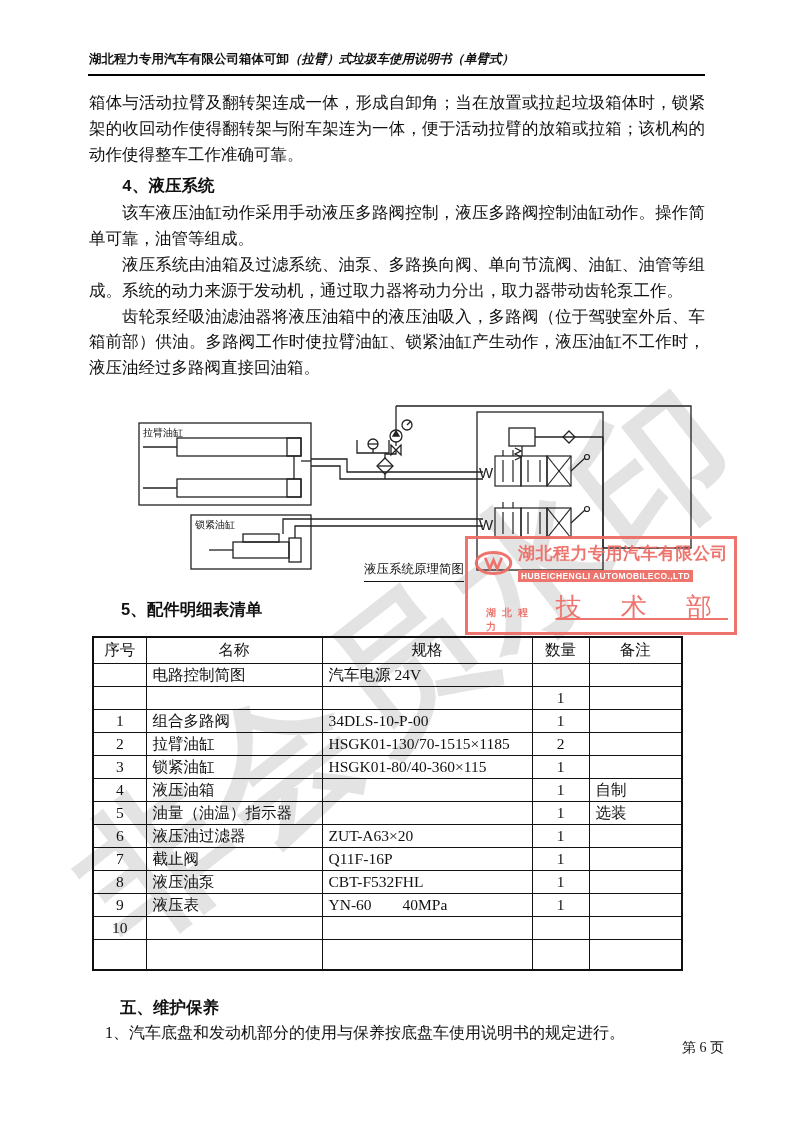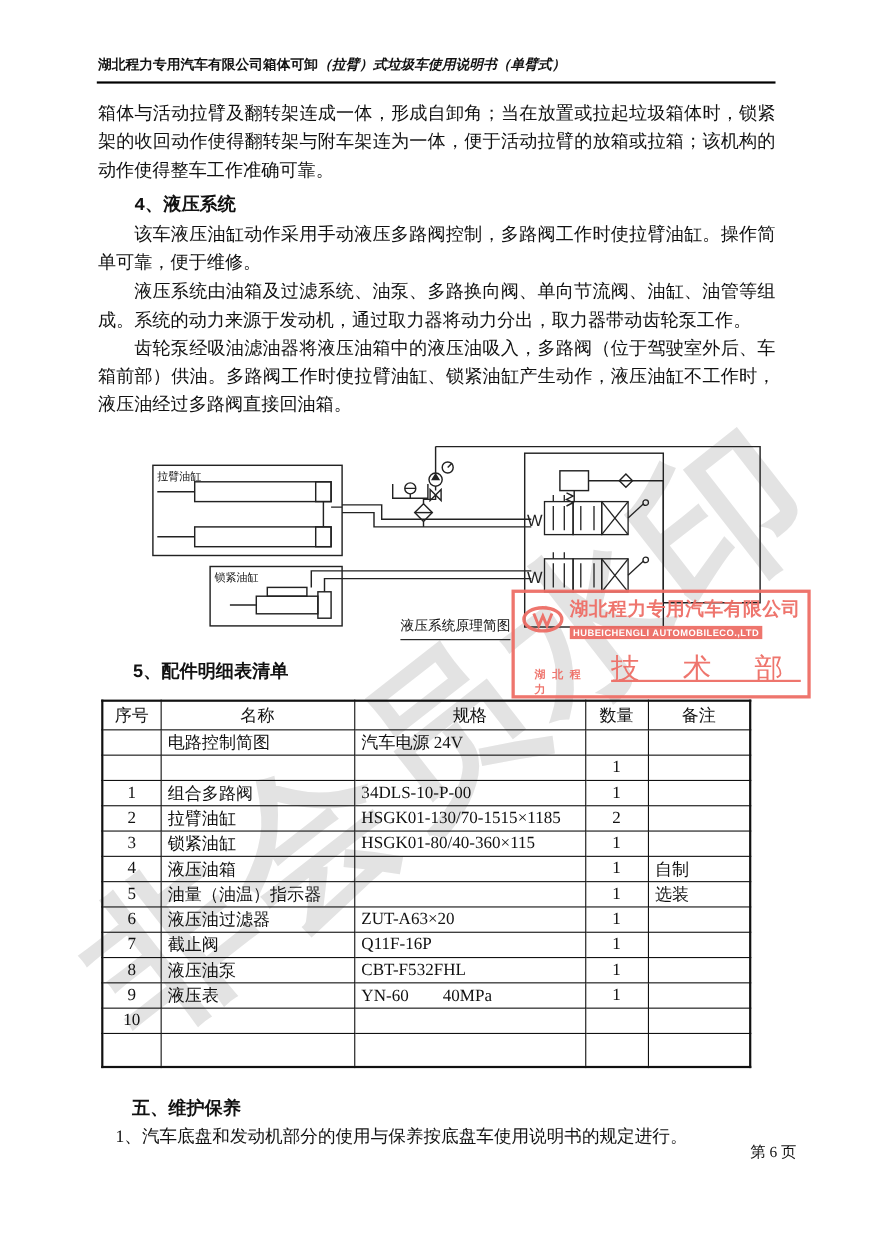--- a/index.html
+++ b/index.html
@@ -67,21 +67,21 @@
 
   <div class="watermark">非会员水印</div>
 
   <div class="layer">
     <div class="hdr"><span>湖北程力专用汽车有限公司箱体可卸</span><span class="sub">（拉臂）式垃圾车使用说明书（单臂式）</span></div>
     <div class="hrule"></div>
 
     <div class="flow">
       <p>箱体与活动拉臂及翻转架连成一体，形成自卸角；当在放置或拉起垃圾箱体时，锁紧架的收回动作使得翻转架与附车架连为一体，便于活动拉臂的放箱或拉箱；该机构的动作使得整车工作准确可靠。</p>
       <div class="h-sec">4、液压系统</div>
-      <p class="ind">该车液压油缸动作采用手动液压多路阀控制，多路阀工作时使拉臂油缸。操作简单可靠，便于维修。</p>
+      <p class="ind">该车液压油缸动作采用手动液压多路阀控制，液压多路阀控制油缸动作。操作简单可靠，油管等组成。</p>
       <p class="ind">液压系统由油箱及过滤系统、油泵、多路换向阀、单向节流阀、油缸、油管等组成。系统的动力来源于发动机，通过取力器将动力分出，取力器带动齿轮泵工作。</p>
       <p class="ind">齿轮泵经吸油滤油器将液压油箱中的液压油吸入，多路阀（位于驾驶室外后、车箱前部）供油。多路阀工作时使拉臂油缸、锁紧油缸产生动作，液压油缸不工作时，液压油经过多路阀直接回油箱。</p>
     </div>
 
     <div class="diagram">
       <svg width="618" height="212" viewBox="0 0 618 212">
         <defs>
           <g id="dcv" stroke="#222" stroke-width="1.2" fill="none">
             <rect x="0" y="0" width="26" height="30"></rect>
             <rect x="26" y="0" width="26" height="30"></rect>

